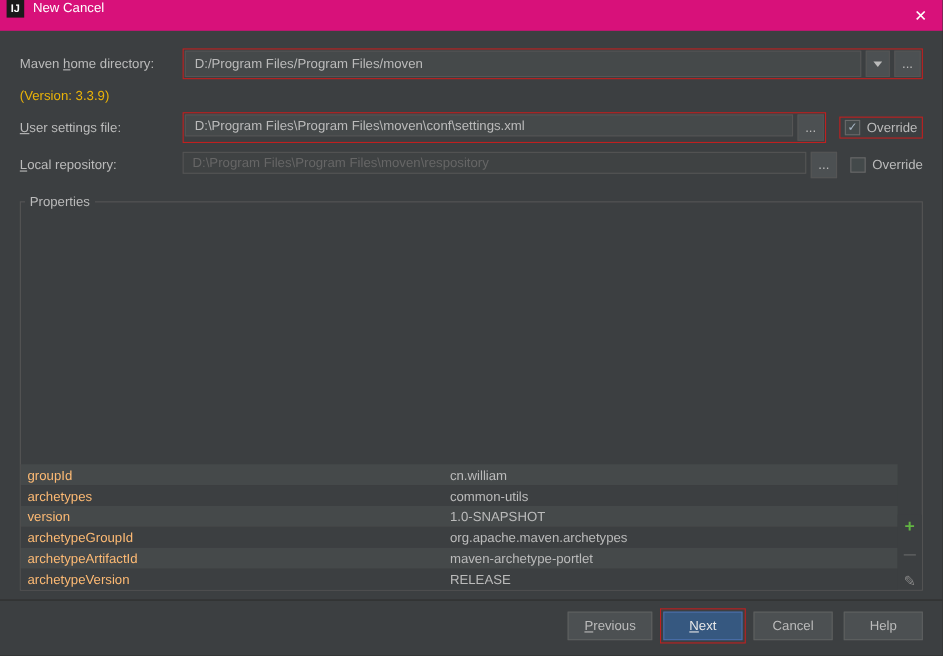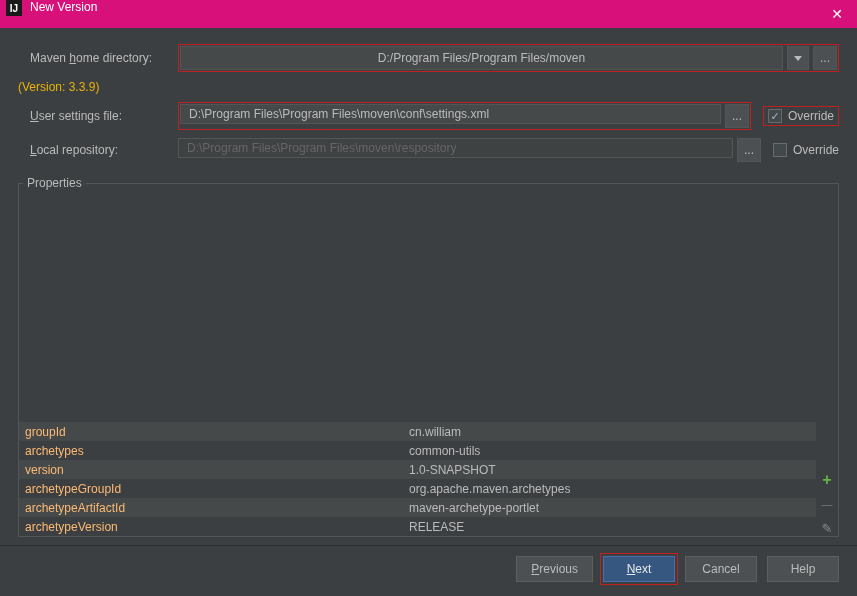--- a/index.html
+++ b/index.html
@@ -8,25 +8,25 @@
     .window { width: 857px; height: 596px; background: #3c3f41; display: flex; flex-direction: column; }
     
     .titlebar { background: #d8117a; height: 28px; display: flex; align-items: flex-start; padding: 0 6px; color: #ffffff; }
     .titlebar-icon { width: 16px; height: 16px; background: #1a1a1a; margin-right: 8px; display: flex; align-items: center; justify-content: center; font-size: 10px; font-weight: bold; }
     .titlebar-title { flex: 1; font-size: 12px; }
     .titlebar-close { width: 28px; height: 28px; display: flex; align-items: center; justify-content: center; cursor: pointer; font-size: 14px; }
     
     .content { flex: 1; padding: 16px 18px 8px 18px; display: flex; flex-direction: column; gap: 8px; }
     
     .form-row { display: flex; align-items: center; gap: 8px; }
-    .form-label { width: 140px; color: #bbbbbb; margin-left: 12px; }
+    .form-label { width: 140px; color: #bbbbbb; }
     .form-label u { text-decoration: underline; }
     
     .combo-wrap { flex: 1; display: flex; gap: 4px; border: 1px solid #c02020; padding: 1px; }
-    .combo { flex: 1; height: 24px; background: #45494a; border: 1px solid #555; color: #bbbbbb; padding: 0 8px; display: flex; align-items: center; justify-content: center; }
+    .combo { flex: 1; height: 24px; background: #45494a; border: 1px solid #555; color: #bbbbbb; padding: 0 8px; display: flex; align-items: center; justify-content: flex-start; }
     .combo-arrow { width: 22px; height: 24px; background: #4c5052; border: 1px solid #555; display: flex; align-items: center; justify-content: center; }
     .browse-btn { width: 24px; height: 24px; background: #4c5052; border: 1px solid #555; display: flex; align-items: center; justify-content: center; color: #bbbbbb; cursor: pointer; }
     
     .version-row { color: #eab308; }
     
     .input-wrap { flex: 1; display: flex; gap: 4px; }
     .input-wrap.boxed { border: 1px solid #c02020; padding: 1px; }
     .text-input { flex: 1; height: 20px; background: #45494a; border: 1px solid #555; color: #bbbbbb; padding: 0 8px; display: flex; align-items: center; }
     .text-input.disabled { color: #666; background: #3f4243; }
     
@@ -54,21 +54,21 @@
     fieldset { border: 1px solid #555; padding: 0; margin-top: 6px; flex: 1; display: flex; align-items: flex-end; }
     legend { margin-left: 4px; padding: 0 4px; color: #bbbbbb; }
   </style>
 </head>
 <body>
 
 <div class="window">
 
   <div class="titlebar">
     <div class="titlebar-icon">IJ</div>
-    <div class="titlebar-title">New Version</div>
+    <div class="titlebar-title">New Cancel</div>
     <div class="titlebar-close">✕</div>
   </div>
 
   <div class="content">
 
     <div class="form-row">
       <div class="form-label">Maven <u>h</u>ome directory:</div>
       <div class="combo-wrap">
         <div class="combo">
           <span>D:/Program Files/Program Files/moven</span>

